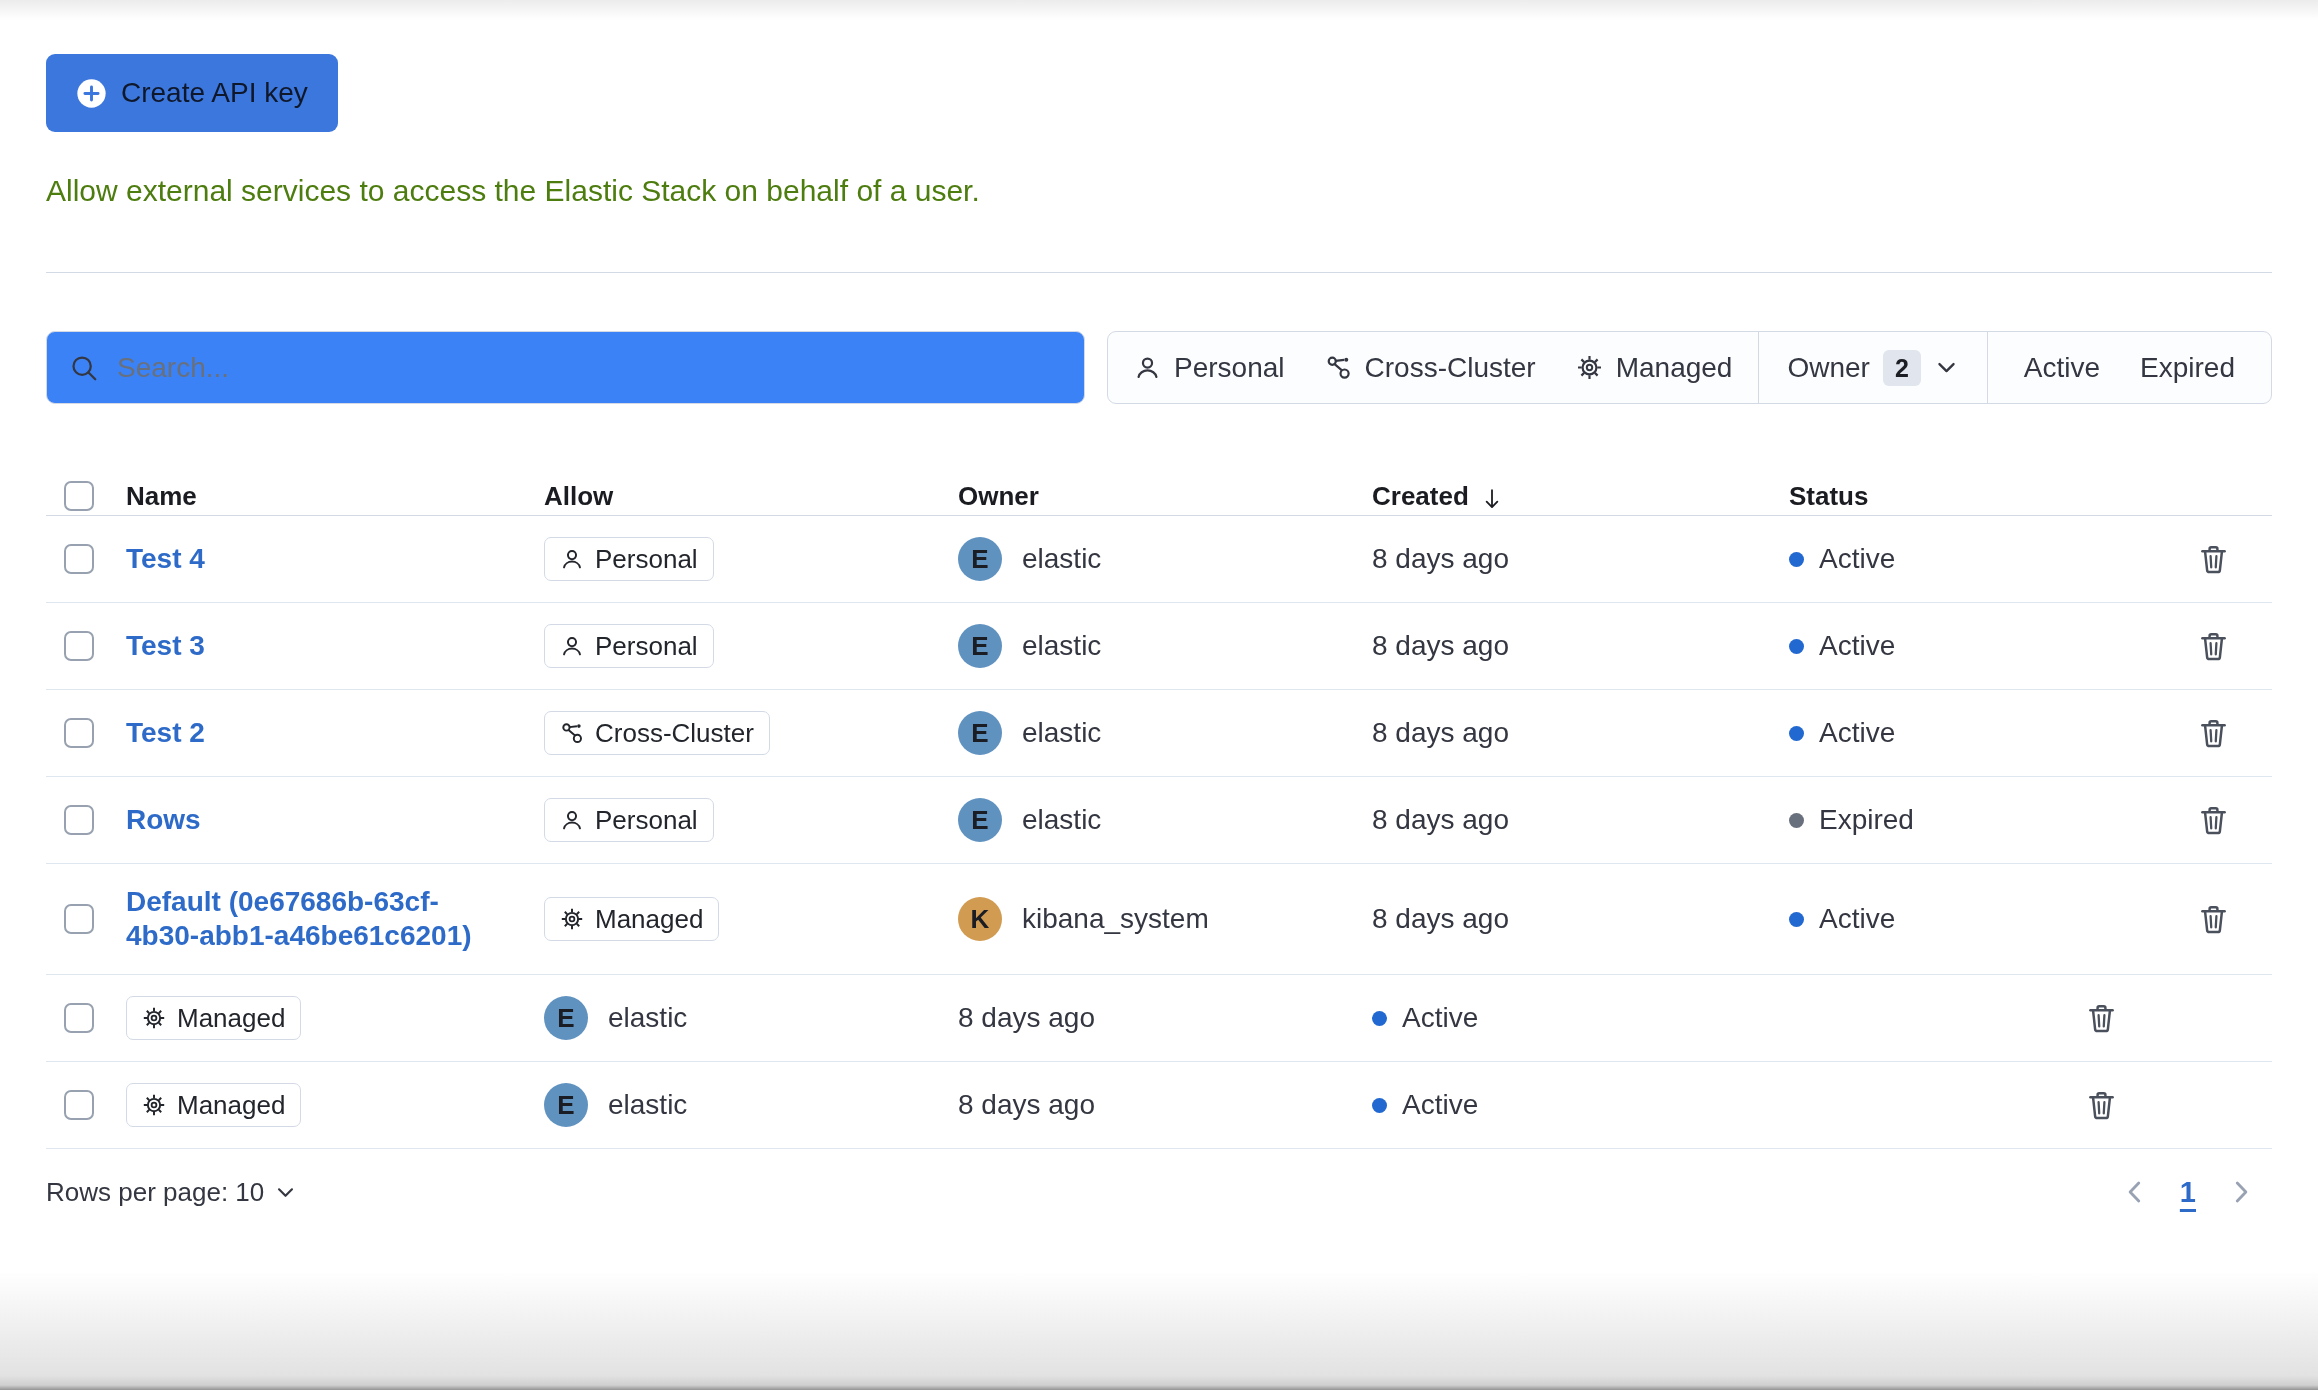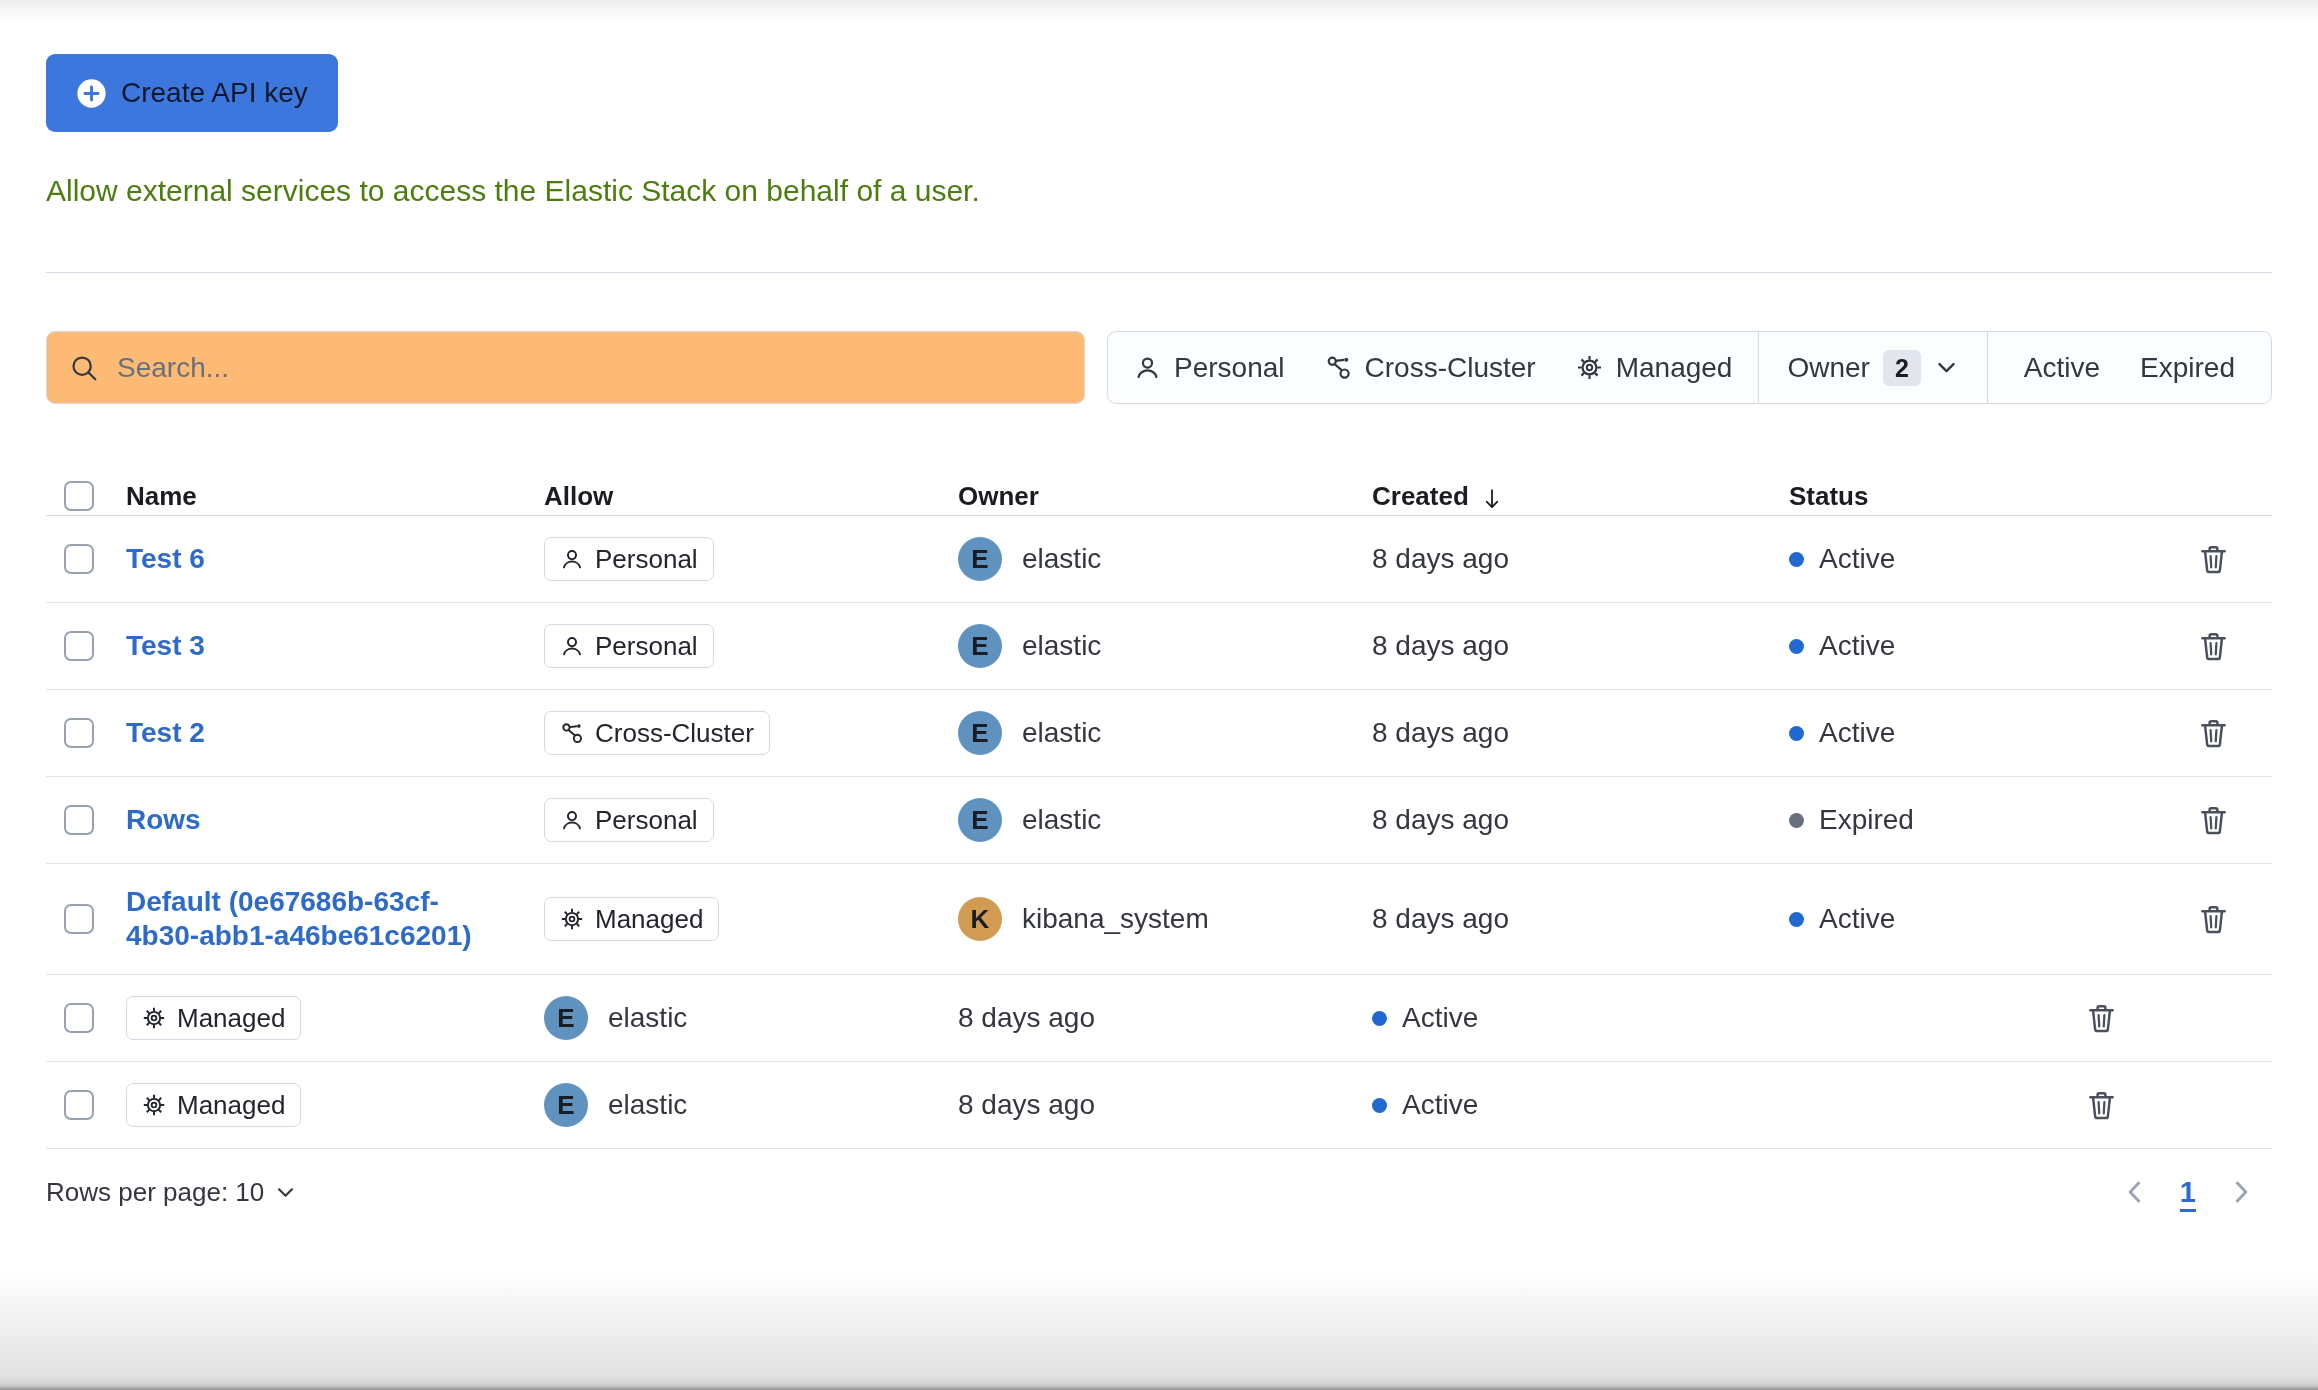--- a/index.html
+++ b/index.html
@@ -36,21 +36,21 @@
     height: 78px; padding: 0 30px; border-radius: 9px; margin-top: 4px;
   }
   .create-btn svg { display: block; }
 
   .page-subtitle { font-size: 30px; color: #4d7c0f; margin-top: 42px; line-height: 34px; }
   .header-divider { border: none; border-top: 1px solid #d3dae6; margin-top: 64px; }
 
   
   .controls { display: flex; gap: 22px; margin-top: 58px; align-items: stretch; }
   .search-box {
-    flex: 1; height: 73px; background: #fdba74;
+    flex: 1; height: 73px; background: #3b82f6;
     border: 1px solid #d3dae6; border-radius: 9px;
     display: flex; align-items: center; padding: 0 22px; gap: 18px;
   }
   .search-box svg { flex: none; }
   .search-box input {
     border: none; outline: none; background: transparent; width: 100%;
     font-family: inherit; font-size: 28px; color: #343741;
   }
   .search-box input::placeholder { color: #69707d; }
 
@@ -266,21 +266,21 @@
         <span>Status</span>
       </button>
       <div></div>
     </div>
 
     <div class="trow">
       <div class="cell c-check">
           <span class="checkbox"></span>
         </div>
       <div class="cell">
-          <a class="name-link">Test 6</a>
+          <a class="name-link">Test 4</a>
         </div>
       <div class="cell"><span class="badge">
         <svg width="24" height="24">
               <use href="#i-user"></use>
             </svg>
         <span>Personal</span>
           </span></div>
       <div class="cell c-owner">
         <span class="avatar av-blue">E</span>
         <span>elastic</span>

